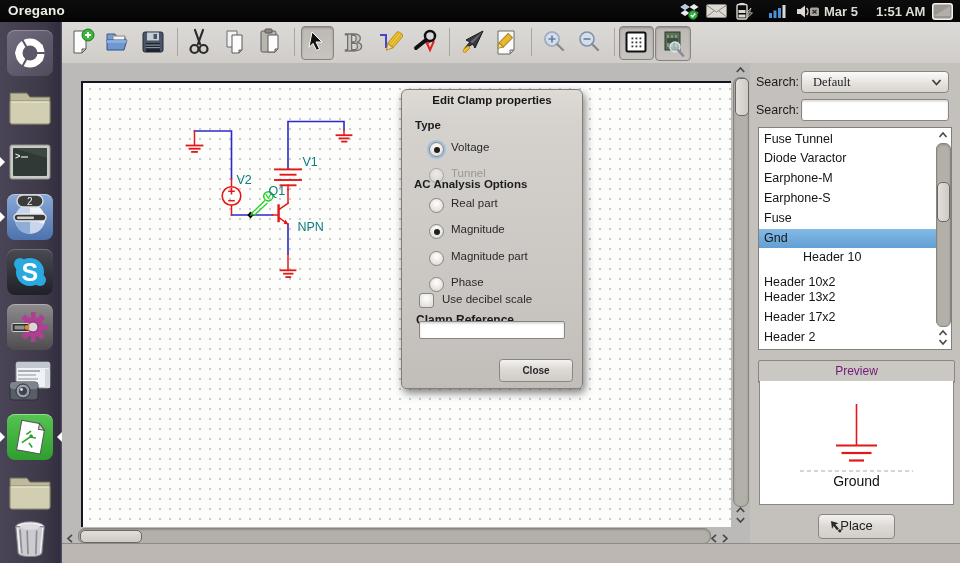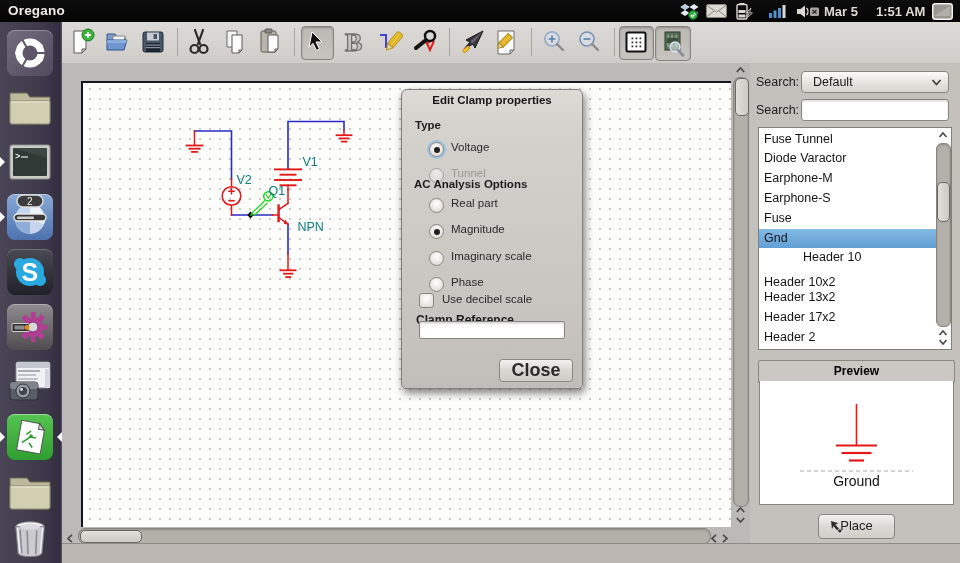--- a/index.html
+++ b/index.html
@@ -26,29 +26,29 @@
 .thumb{position:absolute;background:linear-gradient(90deg,#e2dfdb,#cdcac6);border:1px solid #6b6763;border-radius:5px;}
 
 #dialog{left:401px;top:89px;width:180px;height:298px;background:linear-gradient(#dedbd7 0%,#d5d2ce 12%,#c9c5c1 70%,#c1bdb9 100%);border:1px solid #827e7a;border-radius:6px 6px 5px 5px;box-shadow:2px 4px 9px rgba(0,0,0,.5);}
 #dialog .title{left:0;top:4px;width:100%;text-align:center;font-size:11.5px;font-weight:bold;color:#161616;}
 .dlbl{position:absolute;font-size:11.5px;font-weight:bold;color:#1c1c1c;}
 .rlbl{position:absolute;font-size:11.5px;color:#2a2a2a;}
 .radio{position:absolute;width:13px;height:13px;border-radius:50%;background:radial-gradient(circle at 50% 35%,#ffffff,#e8e5e1 60%,#d8d4d0);border:1px solid #89857f;}
 .radio.sel::after{content:"";position:absolute;left:3.5px;top:3.5px;width:6px;height:6px;border-radius:50%;background:#1f1f1f;}
 .radio.focus{box-shadow:0 0 0 2px #9cc1e4;}
 #entry{left:17px;top:231px;width:144px;height:16px;background:#fff;border:1px solid #89857f;border-radius:2px;box-shadow:inset 0 1.5px 2px rgba(0,0,0,.18);}
-#closebtn{left:97px;top:269px;width:72px;height:21px;background:linear-gradient(#f4f2f0,#dcd9d5 45%,#d0cdc9);border:1px solid #89857f;border-radius:3.5px;text-align:center;font-size:18px;font-weight:bold;color:#2a2a2a;line-height:21px;}
+#closebtn{left:97px;top:269px;width:72px;height:21px;background:linear-gradient(#f4f2f0,#dcd9d5 45%,#d0cdc9);border:1px solid #89857f;border-radius:3.5px;text-align:center;font-size:10px;font-weight:bold;color:#2a2a2a;line-height:21px;}
 
 #rightpanel{left:750px;top:63px;width:210px;height:480px;background:#c4c0bc;}
 .plbl{position:absolute;font-size:12.5px;color:#1a1a1a;}
 #libcombo{left:51px;top:8px;width:146px;height:20px;background:linear-gradient(#fcfbfa,#e4e1dd 60%,#d8d5d1);border:1px solid #89857f;border-radius:4px;}
 #searchentry{left:51px;top:36px;width:146px;height:20px;background:#fff;border:1px solid #89857f;border-radius:3px;box-shadow:inset 0 1.5px 2px rgba(0,0,0,.15);}
 #list{left:8px;top:64px;width:192px;height:221px;background:#fff;border:1px solid #827e7a;}
 .row{position:absolute;left:0;width:176px;height:19.8px;font-size:12.5px;color:#141414;padding-left:5px;line-height:19.8px;}
-#preview{left:8px;top:297px;width:195px;height:21px;background:#cbc7c3;border:1px solid #8a8680;border-radius:2px 2px 0 0;text-align:center;font-weight:bold;font-size:12px;color:#000000;line-height:21px;}
+#preview{left:8px;top:297px;width:195px;height:21px;background:#cbc7c3;border:1px solid #8a8680;border-radius:2px 2px 0 0;text-align:center;font-weight:normal;font-size:12px;color:#701a75;line-height:21px;}
 #pbox{left:9px;top:318px;width:193px;height:123px;background:#fff;border:1px solid #8a8680;border-top:none;}
 #placebtn{left:68px;top:451px;width:75px;height:23px;background:linear-gradient(#f3f1ef,#dcd9d5 50%,#d2cfcb);border:1px solid #89857f;border-radius:4px;font-size:13px;color:#222;text-align:center;line-height:22px;}
 #statusbar{left:62px;top:543px;width:898px;height:20px;background:#bcb7b3;border-top:1px solid #8e8a86;}
 svg{display:block;}
 </style>
 </head>
 <body>
 
 <div id="panel" class="abs">
   <div class="appname abs">Oregano</div>
@@ -453,34 +453,34 @@
   <div class="radio focus sel" style="left:27px;top:52px;"></div>
   <div class="rlbl" style="left:49px;top:51px;">Voltage</div>
   <div class="radio" style="left:27px;top:78px;opacity:.6;"></div>
   <div class="rlbl" style="left:49px;top:77px;color:#9b9792;">Tunnel</div>
   <div class="dlbl" style="left:12px;top:88px;">AC Analysis Options</div>
   <div class="radio" style="left:27px;top:108px;"></div>
   <div class="rlbl" style="left:49px;top:107px;">Real part</div>
   <div class="radio sel" style="left:27px;top:134px;"></div>
   <div class="rlbl" style="left:49px;top:133px;">Magnitude</div>
   <div class="radio" style="left:27px;top:161px;"></div>
-  <div class="rlbl" style="left:49px;top:160px;">Imaginary scale</div>
+  <div class="rlbl" style="left:49px;top:160px;">Magnitude part</div>
   <div class="radio" style="left:27px;top:187px;"></div>
   <div class="rlbl" style="left:49px;top:186px;">Phase</div>
   <div style="position:absolute;left:17px;top:203px;width:13px;height:13px;border-radius:3px;background:radial-gradient(circle at 50% 35%,#ffffff,#eae7e3 60%,#dcd8d4);border:1px solid #89857f;"></div>
   <div class="rlbl" style="left:40px;top:203px;">Use decibel scale</div>
   <div class="dlbl" style="left:14px;top:223px;font-size:12px;">Clamp Reference</div>
   <div id="entry" class="abs"></div>
   <div id="closebtn" class="abs">Close</div>
 </div>
 
 <div id="rightpanel" class="abs">
   <div class="plbl" style="left:6px;top:12px;">Search:</div>
   <div id="libcombo" class="abs">
-      <span style="position:absolute;left:11px;top:3px;font-size:12.5px;color:#1a1a1a;">Default</span>
+      <span style="position:absolute;left:11px;top:3px;font-size:12.5px;color:#1a1a1a;font-family:Liberation Serif, serif;">Default</span>
       <svg style="position:absolute;right:6px;top:6px;" width="11" height="9" viewBox="0 0 11 9">
         <path d="M1.5 2 l4 4.5 4 -4.5" stroke="#44403c" stroke-width="1.8" fill="none"></path>
       </svg>
     </div>
   <div class="plbl" style="left:6px;top:40px;">Search:</div>
   <div id="searchentry" class="abs"></div>
   <div id="list" class="abs">
     <div class="row" style="top:1.5px;">Fuse Tunnel</div>
     <div class="row" style="top:21.3px;">Diode Varactor</div>
     <div class="row" style="top:60.9px;">Earphone-S</div>

